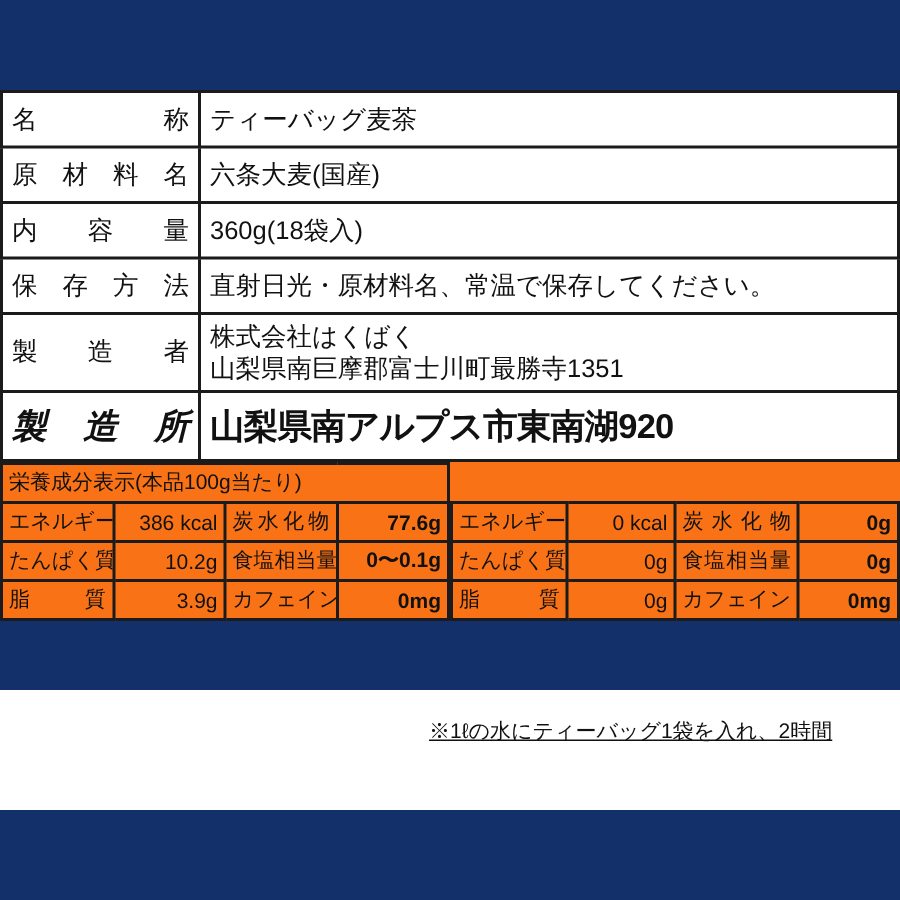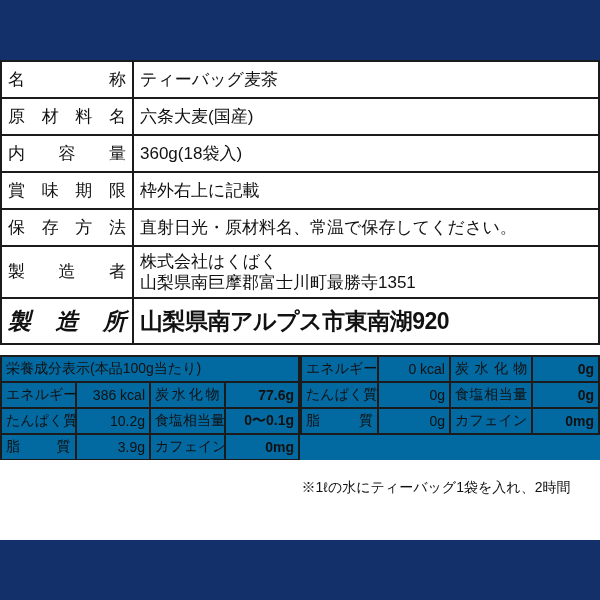--- a/index.html
+++ b/index.html
@@ -97,22 +97,22 @@
   td.fval {
     padding-left: 8px;
     letter-spacing: -0.5px;
     margin-left: 24px;
   }
 
   
   .nutri-wrap {
     display: flex;
     width: 100%;
-    background: #0369a1;
-    margin-top: 10px;
+    background: #f97316;
+    align-items: flex-end;
   }
   .nutri-col {
     width: 50%;
     box-sizing: border-box;
   }
   .nutri-col.right { }
   table.nutri {
     width: 100%;
     border-collapse: collapse;
     table-layout: fixed;
@@ -144,24 +144,24 @@
   .col-n1 { width: 26%; }
   .col-v1 { width: 24%; }
   .col-n2 { width: 28%; }
   .col-v2 { width: 22%; font-weight: bold; }
 
   
   .footnote {
     position: absolute;
     right: 14px;
     width: 300px;
-    text-align: center;
     font-size: 14px;
     color: #111;
     line-height: 1.35;
+    text-decoration: underline;
   }
   .footnote span { display: block; }
   .white-strip {
     position: absolute;
     left: 0;
     width: 600px;
     background: #ffffff;
   }
 </style>
 </head>
@@ -177,24 +177,20 @@
           <td class="head">名　　称</td>
           <td class="val">ティーバッグ麦茶</td>
         </tr>
         <tr class="row">
           <td class="head">原材料名</td>
           <td class="val">六条大麦(国産)</td>
         </tr>
         <tr class="row">
           <td class="head">内　容　量</td>
           <td class="val">360g(18袋入)</td>
-        </tr>
-        <tr class="row">
-          <td class="head">賞味期限</td>
-          <td class="val">枠外右上に記載</td>
         </tr>
         <tr class="row">
           <td class="head">保存方法</td>
           <td class="val">直射日光・原材料名、常温で保存してください。</td>
         </tr>
         <tr class="tall">
           <td class="head">製　造　者</td>
           <td class="val maker-val">
             <span class="maker-line">株式会社はくばく</span>
             <span class="maker-line">山梨県南巨摩郡富士川町最勝寺1351</span>

